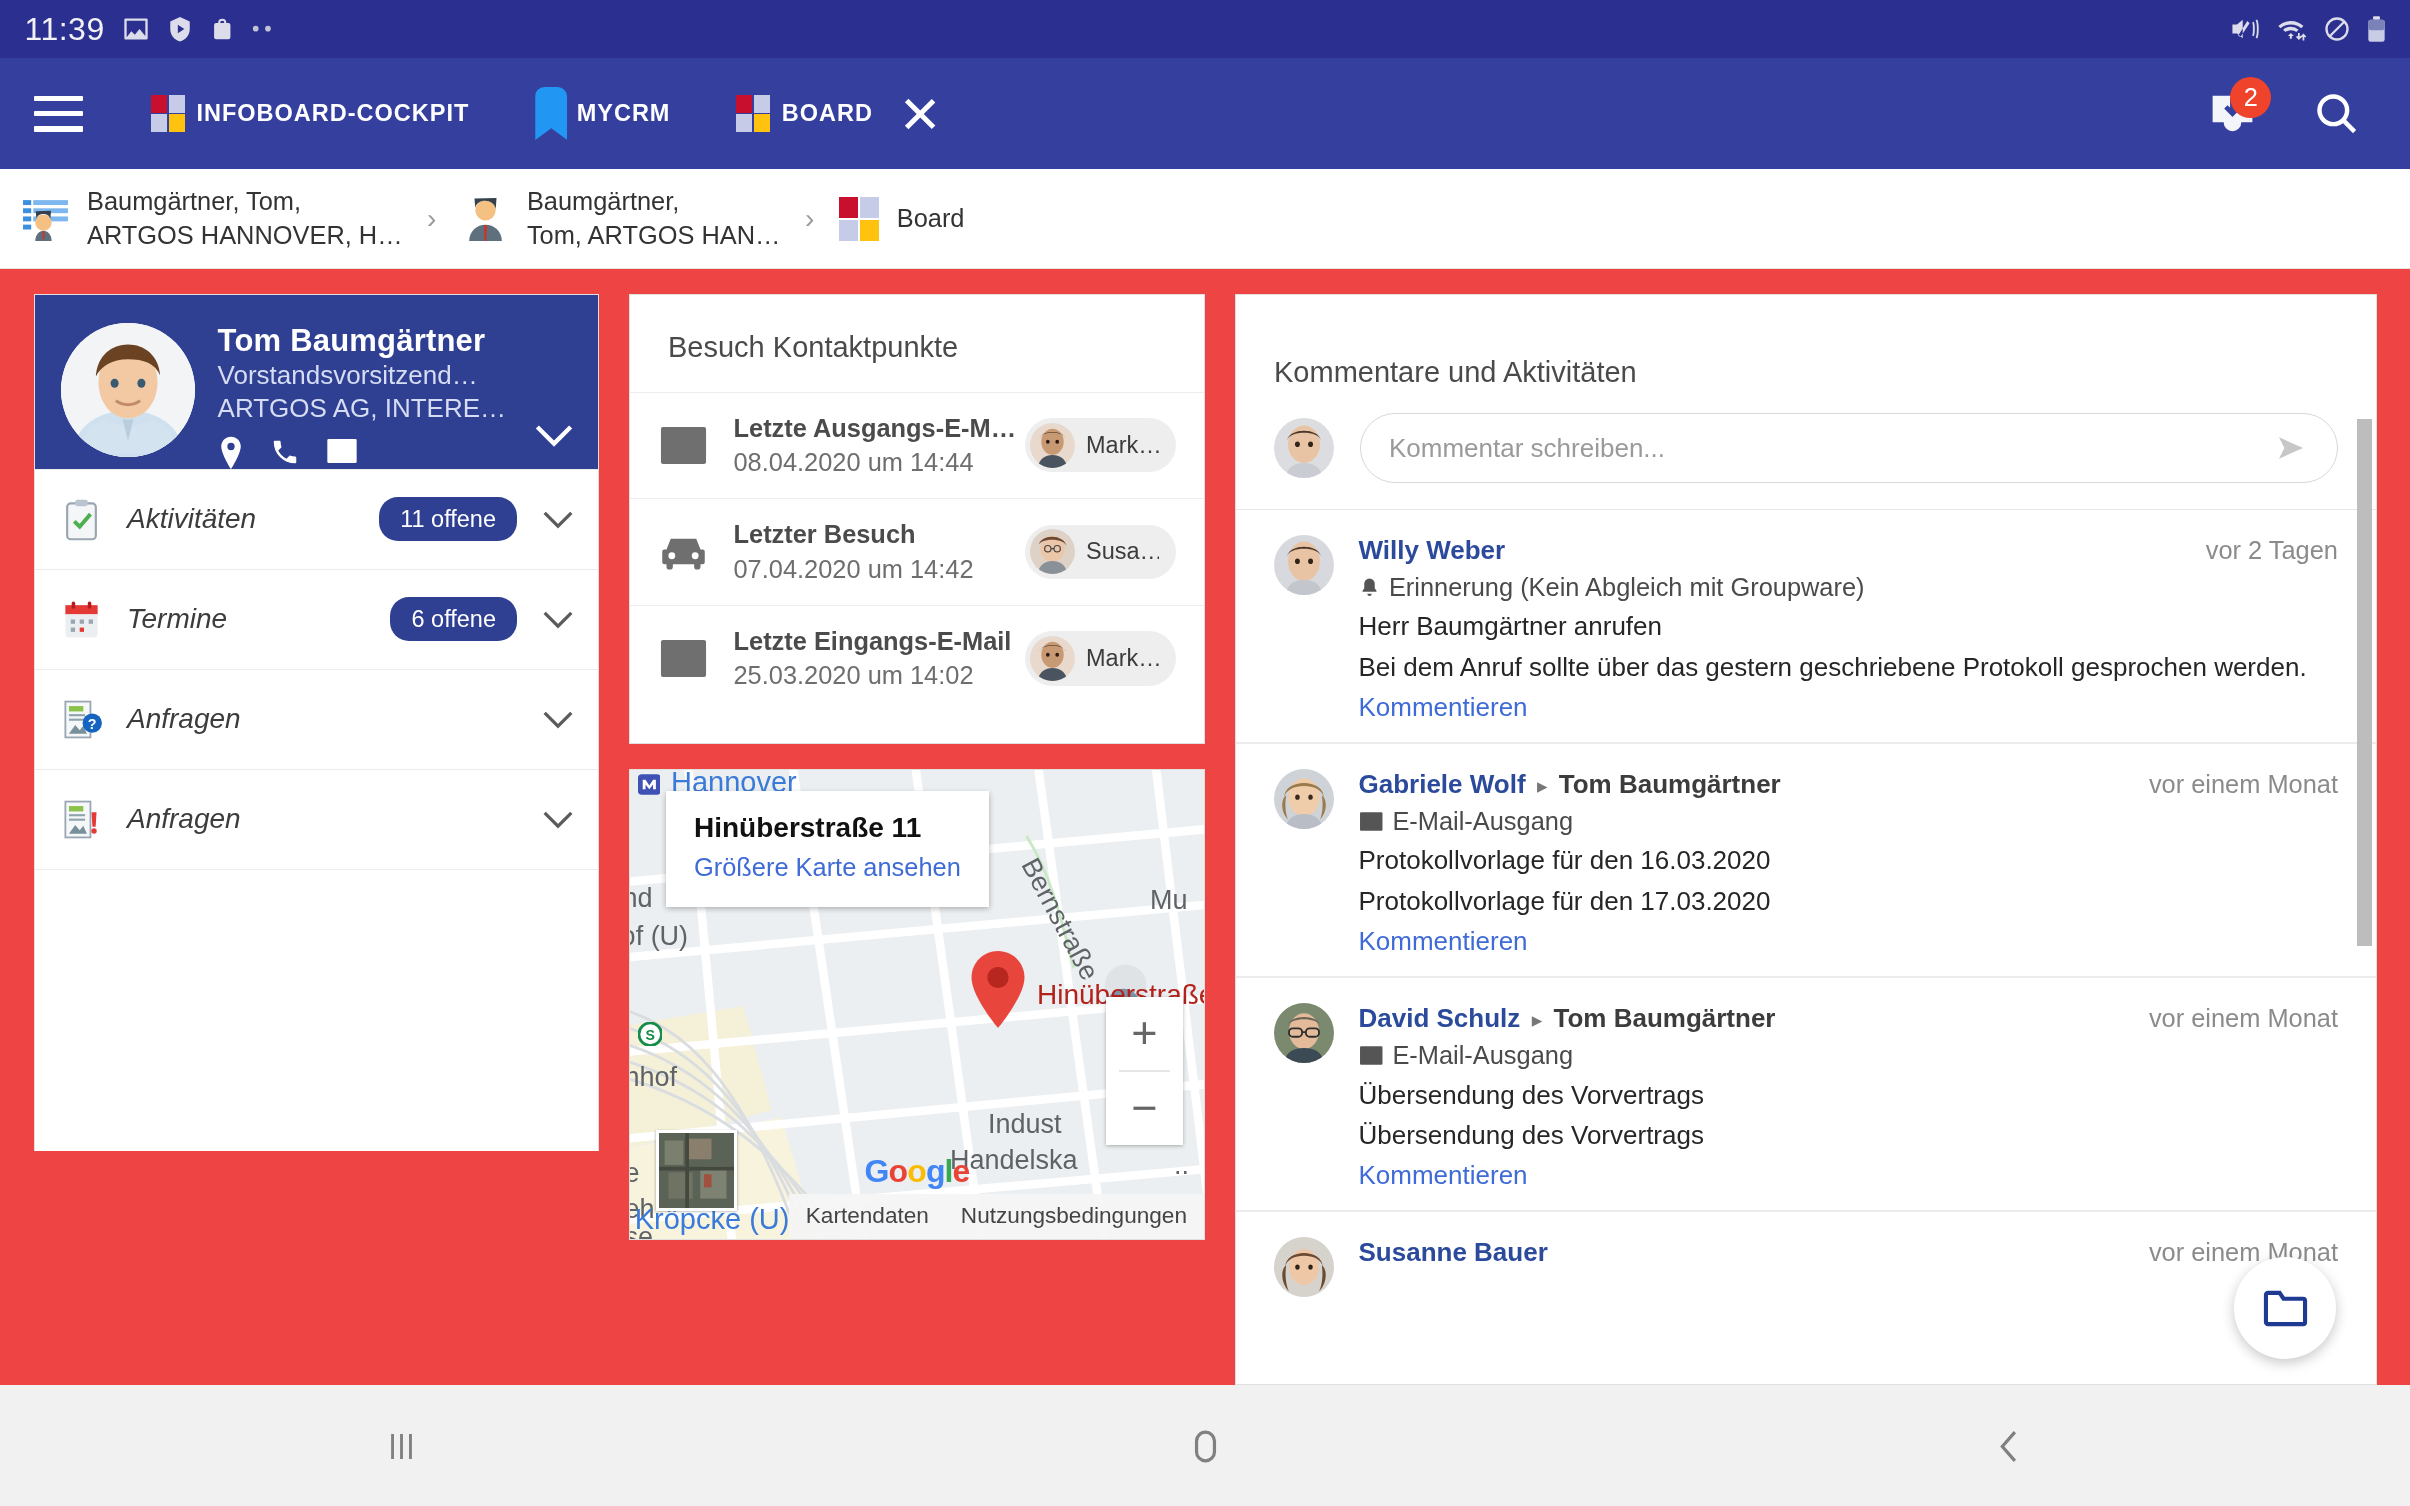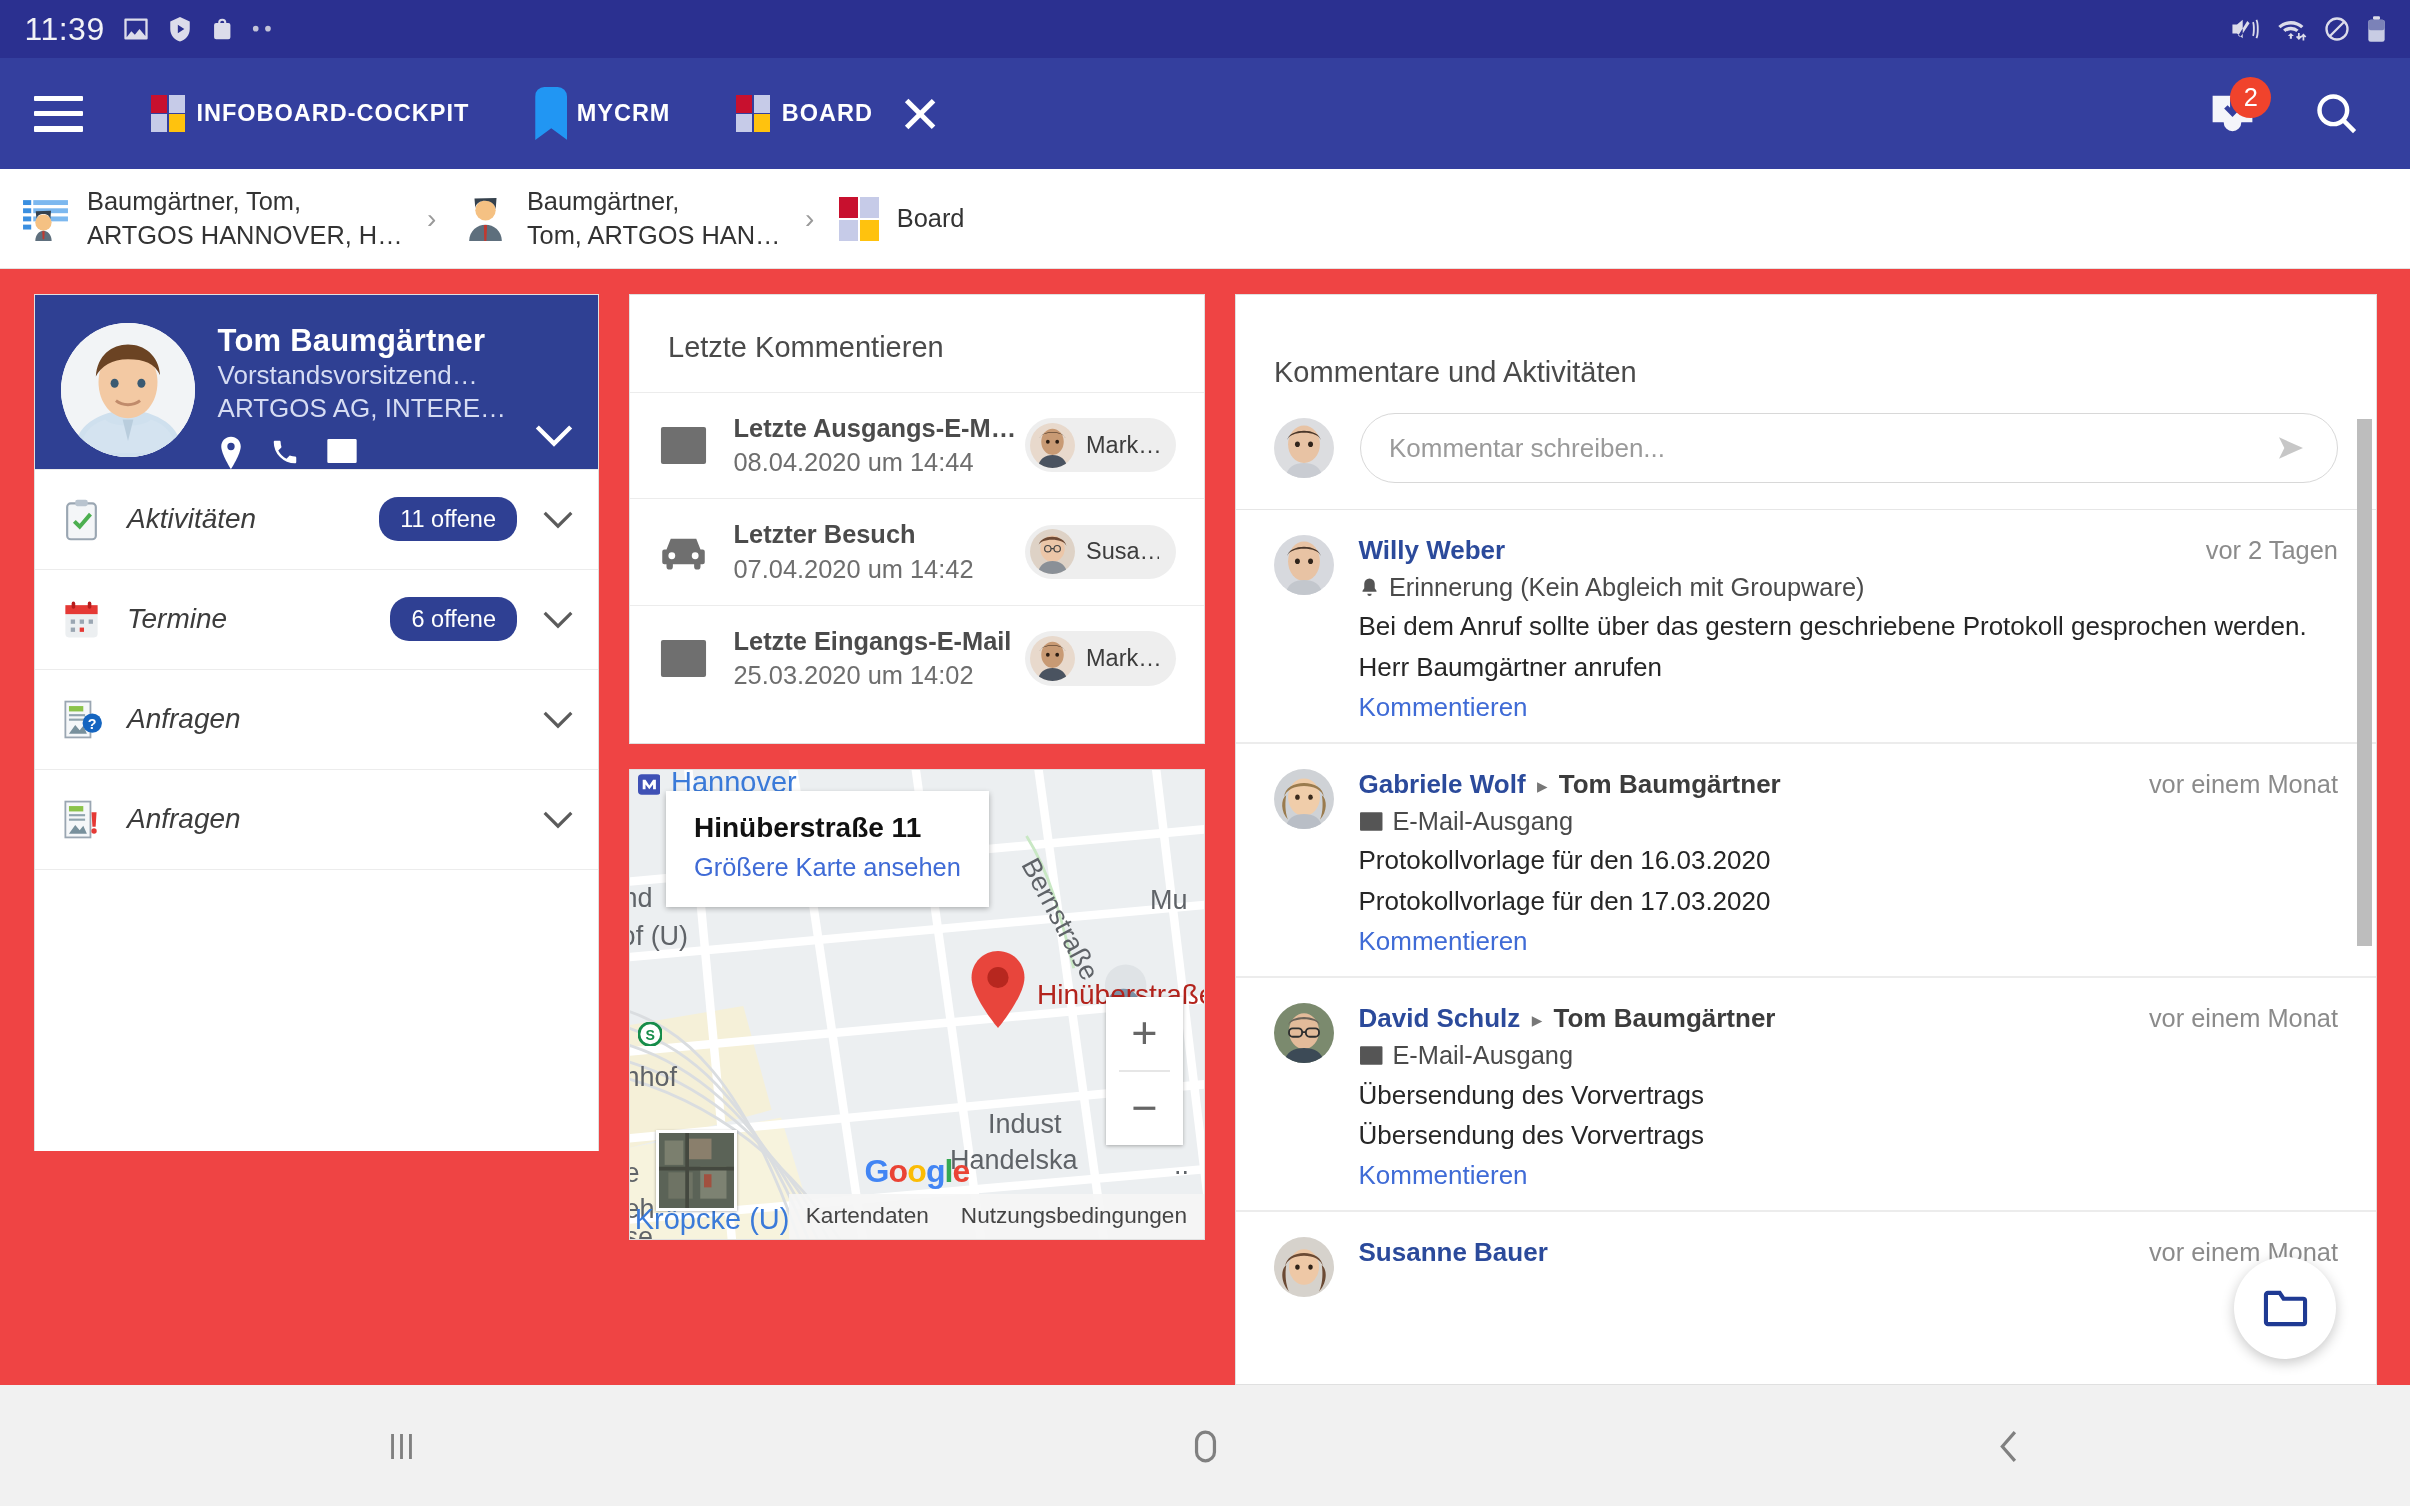--- a/index.html
+++ b/index.html
@@ -399,21 +399,21 @@
           </svg>
       </div>
 
 
       <div style="height:282px;border-top:1.9px solid #ececec;"></div>
     </div>
   </div>
 
   <div class="col-mid">
     <div class="card">
-      <div class="card-title">Letzte Kommentieren</div>
+      <div class="card-title">Besuch Kontaktpunkte</div>
 
       <div class="kp-row">
         <svg class="kp-ico" viewBox="0 0 24 20" fill="#6f6f6f">
             <path d="M2 1h20a1 1 0 0 1 1 1v16a1 1 0 0 1-1 1H2a1 1 0 0 1-1-1V2a1 1 0 0 1 1-1zm10 10L2.6 3.2h18.8z"></path>
           </svg>
         <div class="kp-txt">
           <div class="kp-t">Letzte Ausgangs-E-M…</div>
           <div class="kp-d">08.04.2020 um 14:44</div>
         </div>
         <div class="chiprow">
@@ -616,22 +616,22 @@
           <div class="cmt-top">
             <span class="cmt-author">Willy Weber</span>
             <span class="cmt-time">vor 2 Tagen</span>
           </div>
           <div class="cmt-type">
             <svg width="21" height="22.6" viewBox="0 0 24 24" fill="#555">
                 <path d="M12 2a6 6 0 0 0-6 6v5l-2 3v1h16v-1l-2-3V8a6 6 0 0 0-6-6zm0 20a2.5 2.5 0 0 0 2.5-2.5h-5A2.5 2.5 0 0 0 12 22z"></path>
               </svg>
             <span>Erinnerung (Kein Abgleich mit Groupware)</span>
           </div>
+          <div class="cmt-line">Herr Baumgärtner anrufen</div>
           <div class="cmt-line">Bei dem Anruf sollte über das gestern geschriebene Protokoll gesprochen werden.</div>
-          <div class="cmt-line">Herr Baumgärtner anrufen</div>
           <div class="cmt-link">Kommentieren</div>
         </div>
       </div>
       <div class="cmt-sep"></div>
 
       <div class="cmt">
         <div class="avatar-sm">
           <svg viewBox="0 0 64 64" width="60" height="60">
               <rect width="64" height="64" fill="#cfd2d6"></rect>
               <ellipse cx="32" cy="30" rx="17" ry="20" fill="#f0cdaa"></ellipse>

